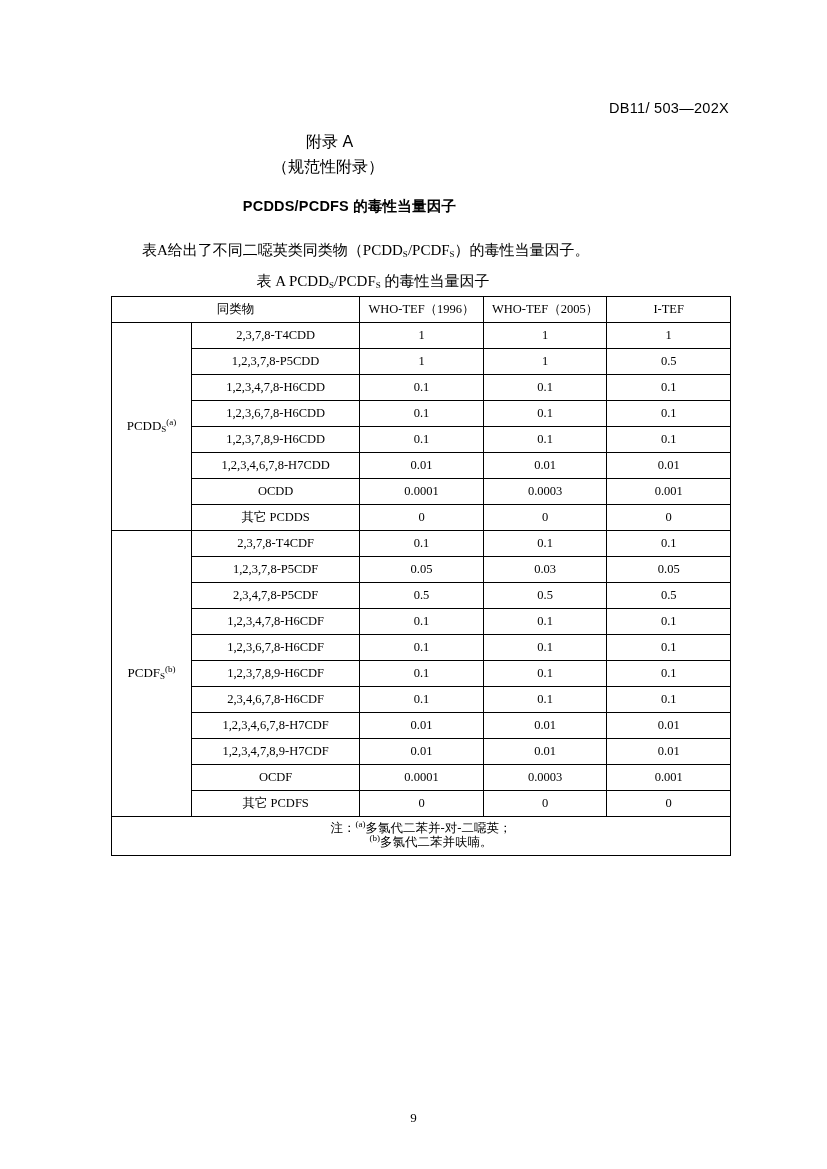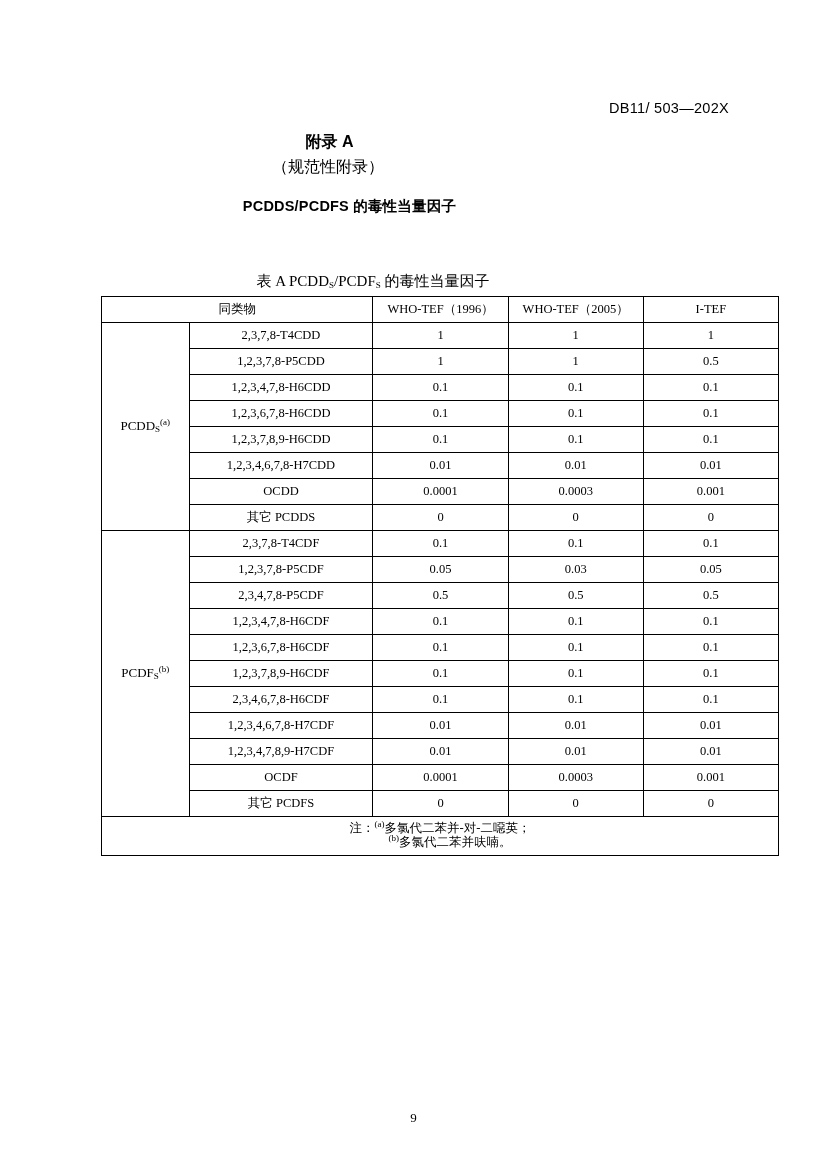--- a/index.html
+++ b/index.html
@@ -31,21 +31,21 @@
     white-space: nowrap;
   }
   .annex-title {
     position: absolute;
     top: 132px;
     left: 0;
     width: 659px;
     text-align: center;
     font-family: "Liberation Sans", sans-serif;
     font-size: 16px;
-    font-weight: bold;
+    font-weight: normal;
   }
   .annex-sub {
     position: absolute;
     top: 157px;
     left: 0;
     width: 656px;
     text-align: center;
     font-family: "Liberation Sans", sans-serif;
     font-size: 16px;
   }
@@ -72,22 +72,22 @@
     position: absolute;
     top: 272px;
     left: 0;
     width: 746px;
     text-align: center;
     font-size: 15px;
   }
   table.tef {
     position: absolute;
     top: 296px;
-    left: 101px;
-    width: 678px;
+    left: 111px;
+    width: 620px;
     border-collapse: collapse;
     font-size: 12.5px;
   }
   table.tef td, table.tef th {
     border: 1px solid #000;
     text-align: center;
     vertical-align: middle;
     font-weight: normal;
     padding: 0;
     height: 25px;
@@ -134,20 +134,23 @@
 <body>
 
 <div class="page">
 
   <div class="header-code">DB11/ 503—202X</div>
 
   <div class="annex-title">附录 A</div>
   <div class="annex-sub">（规范性附录）</div>
   <div class="annex-heading">PCDDS/PCDFS 的毒性当量因子</div>
 
+  <div class="para">
+    <span>表A给出了不同二噁英类同类物（PCDD<sub>S</sub>/PCDF<sub>S</sub>）的毒性当量因子。</span>
+  </div>
 
   <div class="table-caption">
     表 A PCDD<sub>S</sub>/PCDF<sub>S</sub> 的毒性当量因子
   </div>
 
   <table class="tef">
     <tbody>
       <tr>
         <th class="hcell" colspan="2">同类物</th>
         <th class="hcell val">WHO-TEF（1996）</th>

